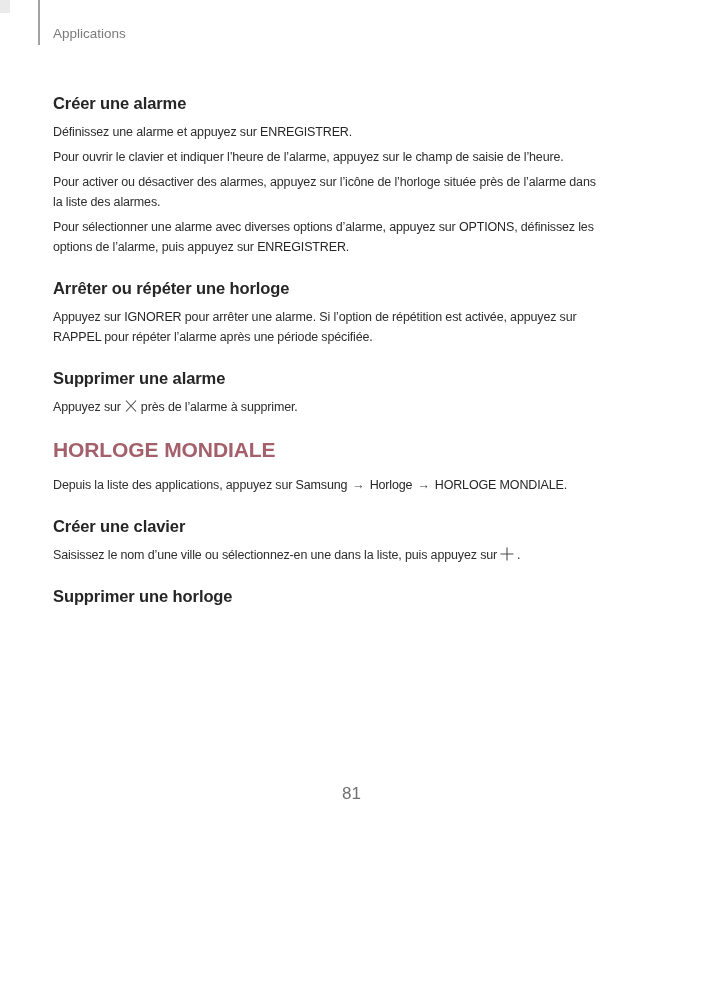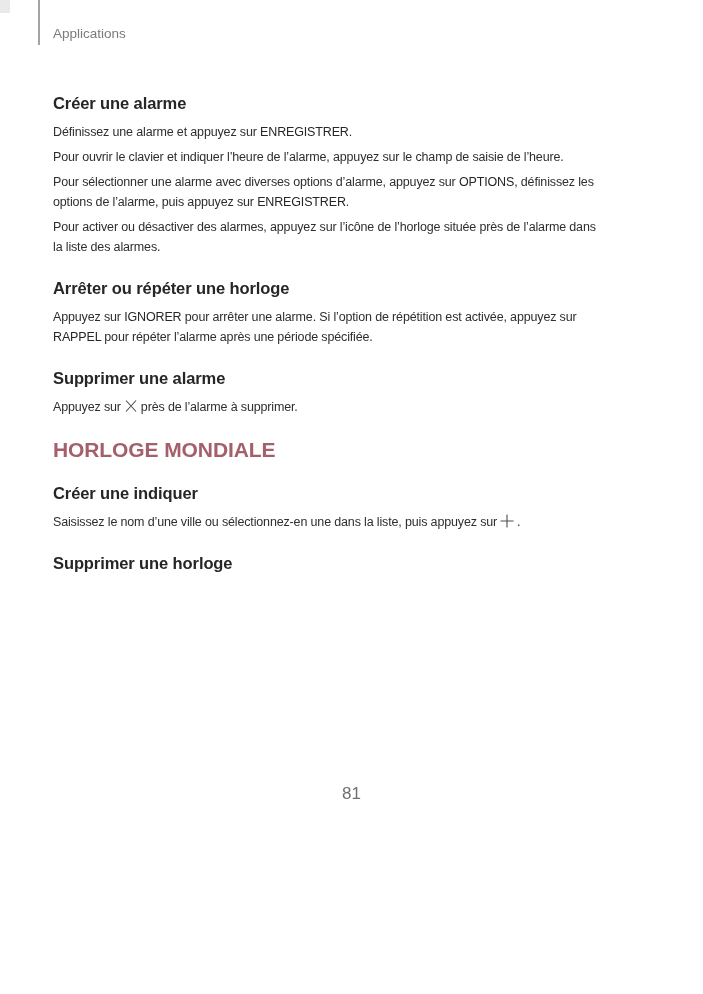--- a/index.html
+++ b/index.html
@@ -99,29 +99,30 @@
 <body>
 
 <div class="page">
   <div class="corner-mark"></div>
   <div class="header-rule"></div>
   <div class="running-header">Applications</div>
   <div id="content">
       <h2 class="section first">Créer une alarme</h2>
       <p>Définissez une alarme et appuyez sur <b>ENREGISTRER</b>.</p>
       <p>Pour ouvrir le clavier et indiquer l’heure de l’alarme, appuyez sur le champ de saisie de l’heure.</p>
+      <p>Pour activer ou désactiver des alarmes, appuyez sur l’icône de l’horloge située près de l’alarme dans<br>la liste des alarmes.</p>
       <p>Pour sélectionner une alarme avec diverses options d’alarme, appuyez sur <b>OPTIONS</b>, définissez les<br>options de l’alarme, puis appuyez sur <b>ENREGISTRER</b>.</p>
-      <p>Pour activer ou désactiver des alarmes, appuyez sur l’icône de l’horloge située près de l’alarme dans<br>la liste des alarmes.</p>
       <h2 class="section">Arrêter ou répéter une horloge</h2>
       <p>Appuyez sur <b>IGNORER</b> pour arrêter une alarme. Si l’option de répétition est activée, appuyez sur<br><b>RAPPEL</b> pour répéter l’alarme après une période spécifiée.</p>
       <h2 class="section">Supprimer une alarme</h2>
       <p>Appuyez sur<span class="icon-inline"><svg width="14" height="14" viewBox="0 0 14 14">
             <path d="M2 1.5 L12 12.5 M12 1.5 L2 12.5" stroke="#4d4d4d" stroke-width="1.1" fill="none"></path>
           </svg></span>près de l’alarme à supprimer.</p>
       <h1 class="chapter" style="color: rgb(164, 96, 106);">HORLOGE MONDIALE</h1>
-      <h2 class="section">Créer une indiquer</h2>
+      <p>Depuis la liste des applications, appuyez sur <b>Samsung</b><span class="arrow">→</span><b>Horloge</b><span class="arrow">→</span><b>HORLOGE MONDIALE</b>.</p>
+      <h2 class="section">Créer une clavier</h2>
       <p>Saisissez le nom d’une ville ou sélectionnez-en une dans la liste, puis appuyez sur<span class="icon-inline"><svg width="14" height="14" viewBox="0 0 14 14">
             <path d="M7 0.5 V13.5 M0.5 7 H13.5" stroke="#4d4d4d" stroke-width="1.1" fill="none"></path>
           </svg></span>.</p>
       <h2 class="section">Supprimer une horloge</h2>
     </div>
   <div class="page-number">81</div>
 </div>
 
 </body></html>

